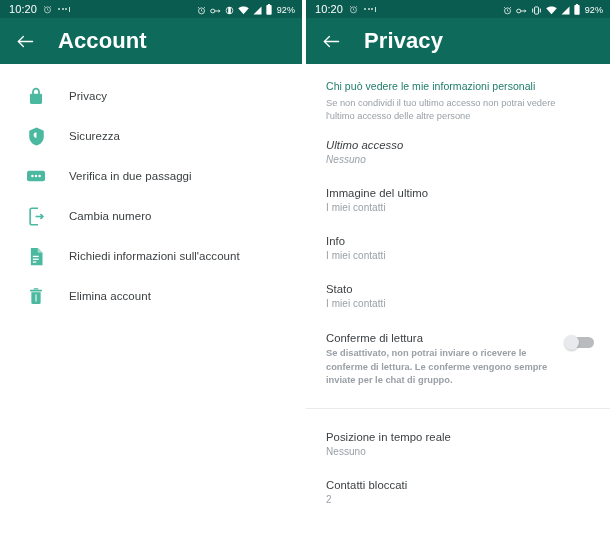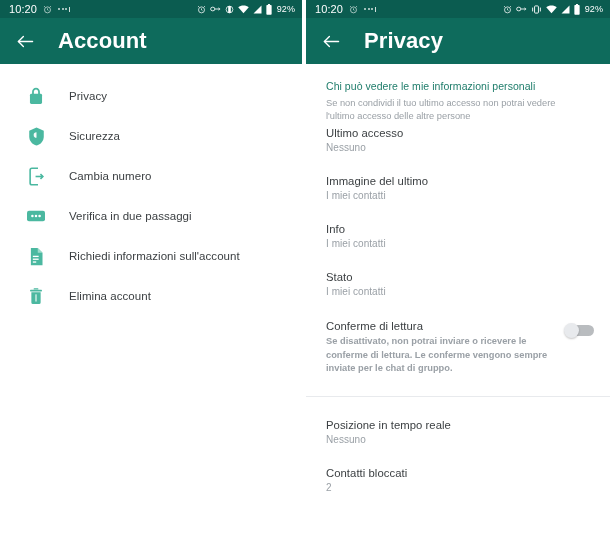--- a/index.html
+++ b/index.html
@@ -46,21 +46,21 @@
   }
   .sb-left {
     display: flex;
     align-items: center;
     gap: 6px;
     flex: 0 0 auto;
   }
   .sb-spacer { flex: 1 1 auto; }
   .sb-right {
     display: flex;
-    align-items: center;
+    align-items: flex-end;
     gap: 4px;
     flex: 0 0 auto;
   }
   .sb-time { font-size: 11px; font-weight: normal; color: #fff; }
   .sb-batt-pct { font-size: 9px; color: #fff; margin-left: 1px; }
   .sb-ico { display: inline-flex; align-items: center; justify-content: center; }
   .sb-ico svg { display: block; }
   .dots-chip {
     display: inline-block;
     width: 13px;
@@ -147,21 +147,21 @@
     font-size: 11.3px;
     color: #3c4043;
     letter-spacing: .05px;
   }
   .prow .ps {
     font-size: 10px;
     color: #9aa0a6;
     margin-top: 3px;
     letter-spacing: .05px;
   }
-  .prow.first { margin-top: 4px; }
+  .prow.first { margin-top: 16px; font-style: italic; }
   .prow.gap { margin-top: 22px; }
   .prow.toggle-row { margin-top: 23px; padding-right: 62px; }
   .prow .pd {
     font-size: 9.3px;
     color: #9aa0a6;
     margin-top: 3px;
     line-height: 1.42;
     font-weight: bold;
   }
   .switch {
@@ -289,39 +289,39 @@
             <svg width="17" height="19" viewBox="0 0 18 20" fill="#4bb8a0">
               <path d="M9 0.6L1.3 3.8v6.1c0 4.7 3.2 8.5 7.7 9.5 4.5-1 7.7-4.8 7.7-9.5V3.8L9 .6z"></path>
               <path d="M9 5.4a3 3 0 00-3 3 3 3 0 003 3V5.4z" fill="#ffffff" opacity=".95"></path>
             </svg>
           </span>
           <span class="lbl">Sicurezza</span>
         </div>
 
         <div class="acct-item">
           <span class="ico">
-            <svg width="15" height="19" viewBox="0 0 16 20" fill="none" stroke="#4bb8a0" stroke-width="1.7">
-              <path d="M9.6 1.2H3.1A1.9 1.9 0 001.2 3.1v13.8a1.9 1.9 0 001.9 1.9h6.5"></path>
-              <path d="M7 10h7.6"></path>
-                <path d="M12.2 7.4L14.8 10l-2.6 2.6"></path>
-            </svg>
-          </span>
-          <span class="lbl">Cambia numero</span>
-        </div>
-
-        <div class="acct-item">
-          <span class="ico">
             <svg width="18" height="12" viewBox="0 0 20 13">
               <rect x="0" y="0.8" width="20" height="11.4" rx="2.2" fill="#4bb8a0"></rect>
               <circle cx="6" cy="6.5" r="1.4" fill="#ffffff"></circle>
               <circle cx="10" cy="6.5" r="1.4" fill="#ffffff"></circle>
               <circle cx="14" cy="6.5" r="1.4" fill="#ffffff"></circle>
             </svg>
           </span>
           <span class="lbl">Verifica in due passaggi</span>
+        </div>
+
+        <div class="acct-item">
+          <span class="ico">
+            <svg width="15" height="19" viewBox="0 0 16 20" fill="none" stroke="#4bb8a0" stroke-width="1.7">
+              <path d="M9.6 1.2H3.1A1.9 1.9 0 001.2 3.1v13.8a1.9 1.9 0 001.9 1.9h6.5"></path>
+              <path d="M7 10h7.6"></path>
+                <path d="M12.2 7.4L14.8 10l-2.6 2.6"></path>
+            </svg>
+          </span>
+          <span class="lbl">Cambia numero</span>
         </div>
 
         <div class="acct-item">
           <span class="ico">
             <svg width="15" height="19" viewBox="0 0 16 20" fill="#4bb8a0">
               <path d="M2 0.8h7.2L14.4 6v13.2H2z"></path>
               <path d="M9.3 0.9v5.2h5.1z" fill="#9ddccc"></path>
               <rect x="4.1" y="9.2" width="6.2" height="1.4" fill="#ffffff"></rect>
               <rect x="4.1" y="12.2" width="6.2" height="1.4" fill="#ffffff"></rect>
               <rect x="4.1" y="15.2" width="3.6" height="1.4" fill="#ffffff"></rect>

